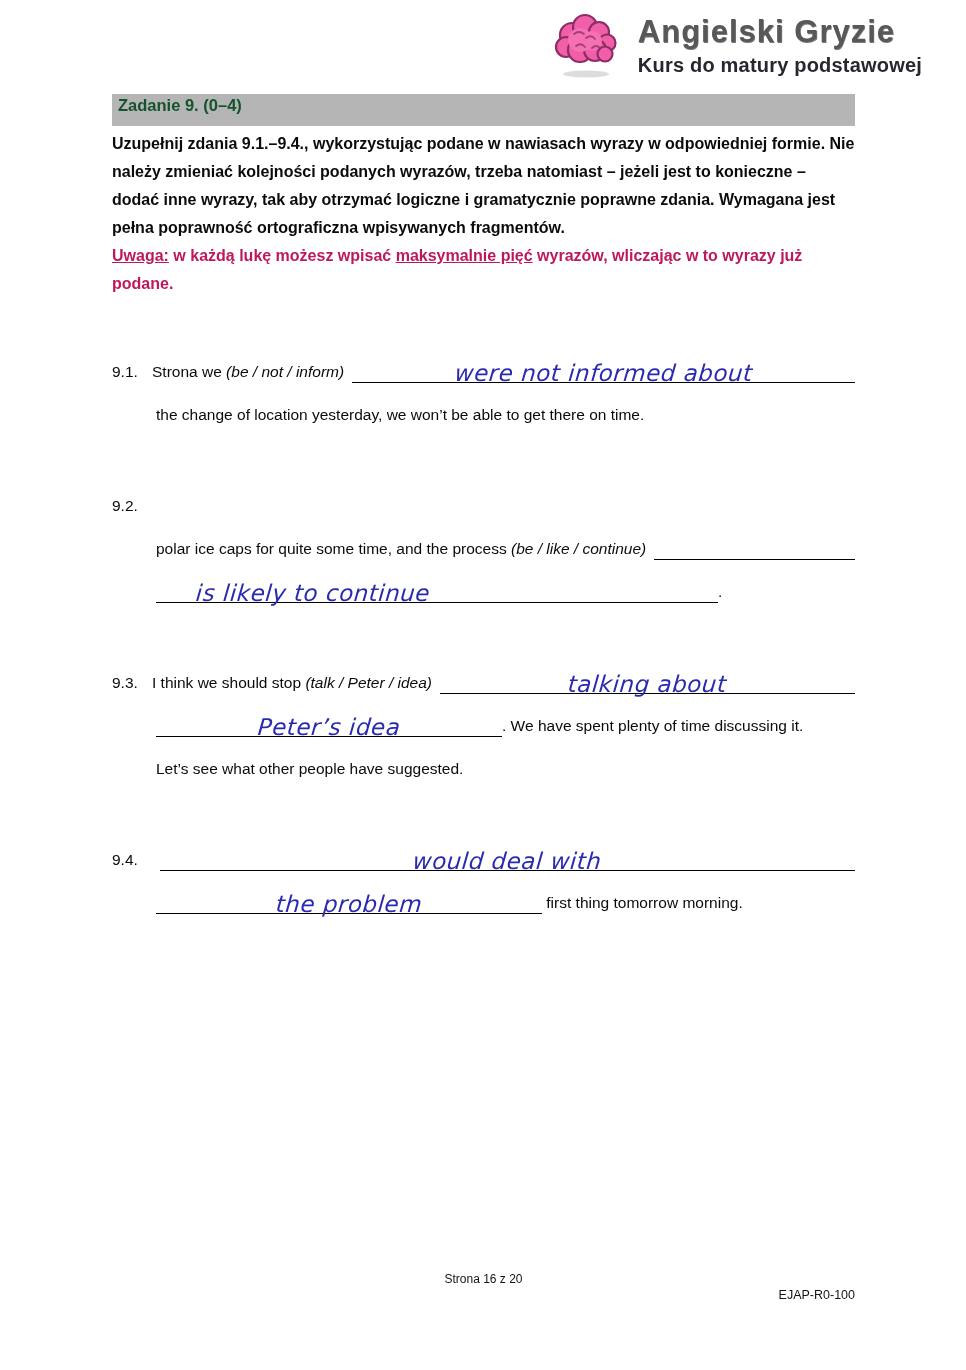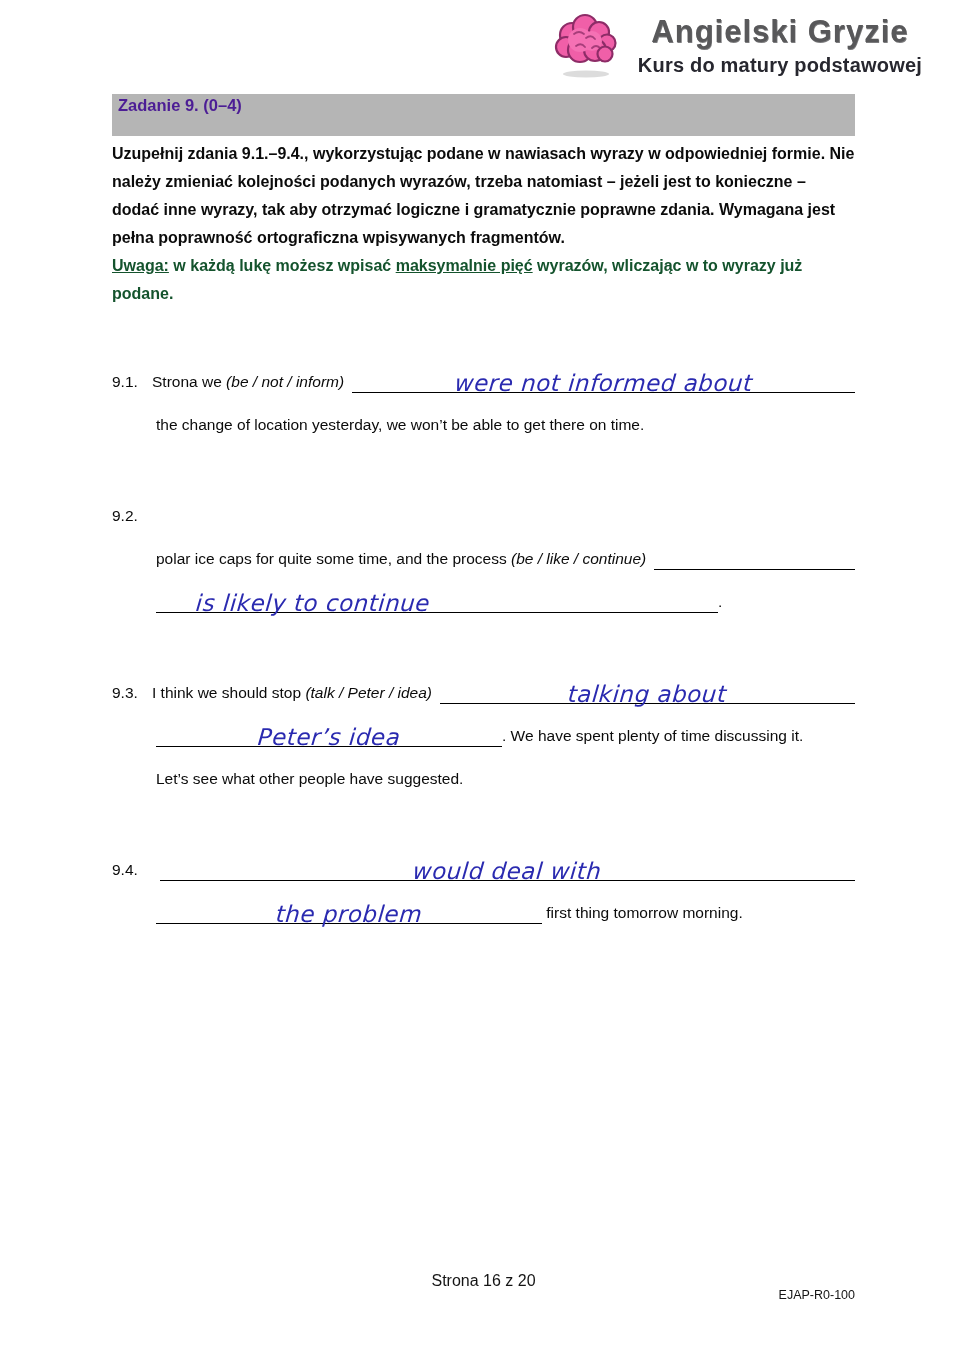--- a/index.html
+++ b/index.html
@@ -9,49 +9,49 @@
     position: relative;
     font-family: "Liberation Sans", sans-serif;
     color: #111;
     overflow: hidden;
   }
   .page { position: relative; width: 966px; height: 1370px; }
 
   
   .logo {
     position: absolute; top: 8px; right: 44px;
-    display: flex; align-items: center; gap: 14px; text-align: center;
+    display: flex; align-items: center; gap: 14px;
   }
   .logo-brain { width: 74px; height: 76px; flex: none; }
   .logo-text { display: flex; flex-direction: column; }
   .logo-title {
     font-size: 31px; font-weight: 800; color: #58585a;
     letter-spacing: 1px; line-height: 1.1;
     text-shadow: 0.6px 0.6px 0 #7b7b7d;
   }
   .logo-subtitle {
     font-size: 20px; font-weight: 700; color: #27272f;
     margin-top: 4px; letter-spacing: 0.2px;
   }
 
   
   .content { position: absolute; left: 112px; width: 743px; top: 94px; }
 
   .task-header {
     background: #b5b5b5;
-    font-size: 16.5px; font-weight: bold; color: #4c1d95;
-    padding: 1px 6px 20px 6px;
+    font-size: 16.5px; font-weight: bold; color: #14532d;
+    padding: 1px 6px 10px 6px;
     line-height: 21px;
   }
   .instructions {
     margin-top: 4px;
     font-size: 16px; font-weight: bold;
     line-height: 28px; color: #0b0b0b;
   }
-  .note { font-size: 16px; font-weight: bold; line-height: 28px; color: #14532d; }
+  .note { font-size: 16px; font-weight: bold; line-height: 28px; color: #be185d; }
   .u { text-decoration: underline; }
 
   
   .questions { margin-top: 56px; }
   .question { margin-bottom: 62px; }
   .q-row { display: flex; align-items: flex-end; margin-bottom: 14px; min-height: 29px; font-size: 15.5px; color: #0b0b0b; }
   .q-row:last-child { margin-bottom: 0; align-items: flex-end; }
   .q-num { font-weight: normal; width: 40px; flex: none; padding-bottom: 2px; }
   .q-indent { width: 44px; flex: none; }
   .q-text { padding-bottom: 2px; white-space: pre-wrap; }
@@ -74,21 +74,21 @@
     font-size: 23px;
     line-height: 1;
     position: relative; top: 3px;
     letter-spacing: 0.5px;
     white-space: nowrap;
   }
   .after-line { padding-bottom: 2px; white-space: pre-wrap; }
 
   
   .footer { position: absolute; left: 112px; width: 743px; top: 1272px; }
-  .footer-page { text-align: center; font-size: 16px; color: #141414; }
+  .footer-page { text-align: center; font-size: 12px; color: #141414; }
   .footer-code { position: absolute; right: 0; top: 16px; font-size: 12.5px; color: #141414; }
 </style>
 </head>
 <body>
 
 <div class="page">
 
   <div class="logo">
     <svg class="logo-brain" viewBox="0 0 74 76" xmlns="http://www.w3.org/2000/svg">
       <ellipse cx="36" cy="66" rx="23" ry="3.5" fill="#dcdcdc"></ellipse>

